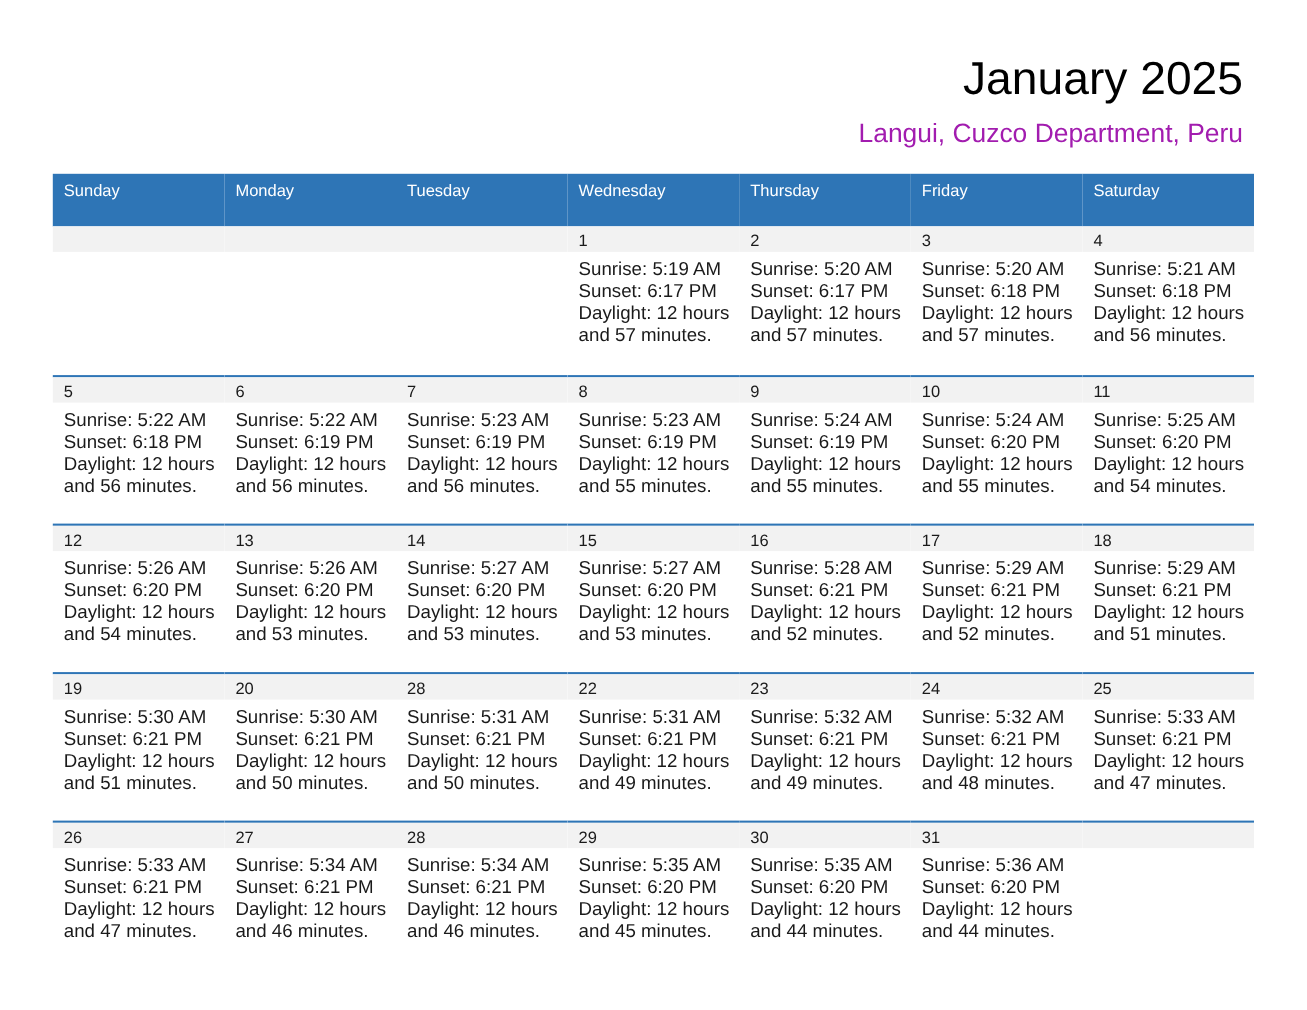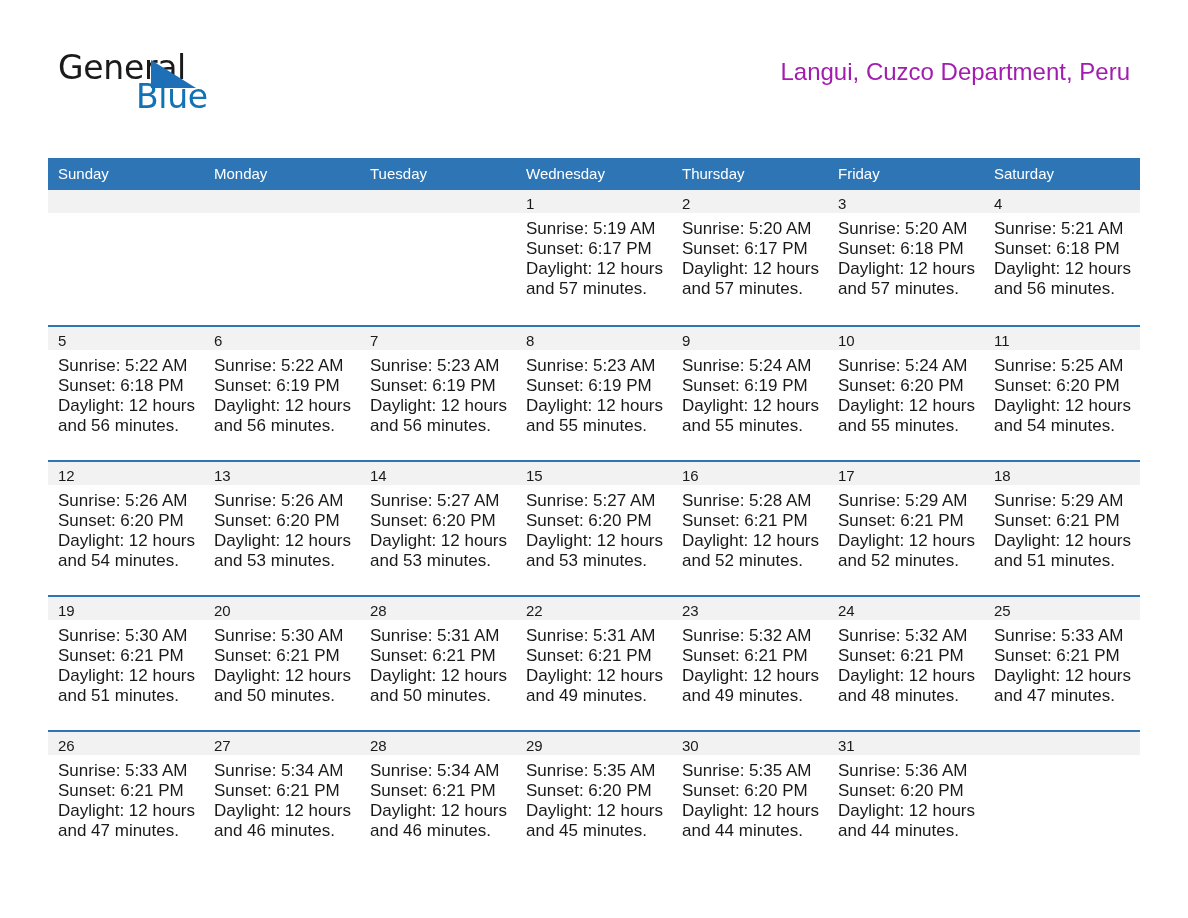--- a/index.html
+++ b/index.html
@@ -103,21 +103,21 @@
     border-collapse: collapse;
     table-layout: fixed;
   }
 
   .calendar th {
     background: #2e75b6;
     color: #ffffff;
     font-size: 15px;
     font-weight: 400;
     text-align: left;
-    padding: 7px 0 8px 10px;
+    padding: 7px 0 24px 10px;
     height: 17px;
     border: none;
     margin-top: 40px;
   }
 
   .calendar td {
     width: 156px;
     vertical-align: top;
     padding: 0;
     border: none;
@@ -163,27 +163,23 @@
     background: #f2f2f2;
   }
 </style>
 </head>
 <body>
 
 <div class="page">
 
   <div class="header">
 
-    <div class="logo">
-      <span class="logo-line1">General</span>
-      <span class="logo-triangle"></span>
-      <span class="logo-line2">Blue</span>
-    </div>
 
     <div class="title-block">
+      <div class="cal-title">January 2025</div>
       <div class="cal-subtitle">Langui, Cuzco Department, Peru</div>
     </div>
 
   </div>
 
   <table class="calendar">
     <thead>
       <tr>
         <th>Sunday</th>
         <th>Monday</th>

